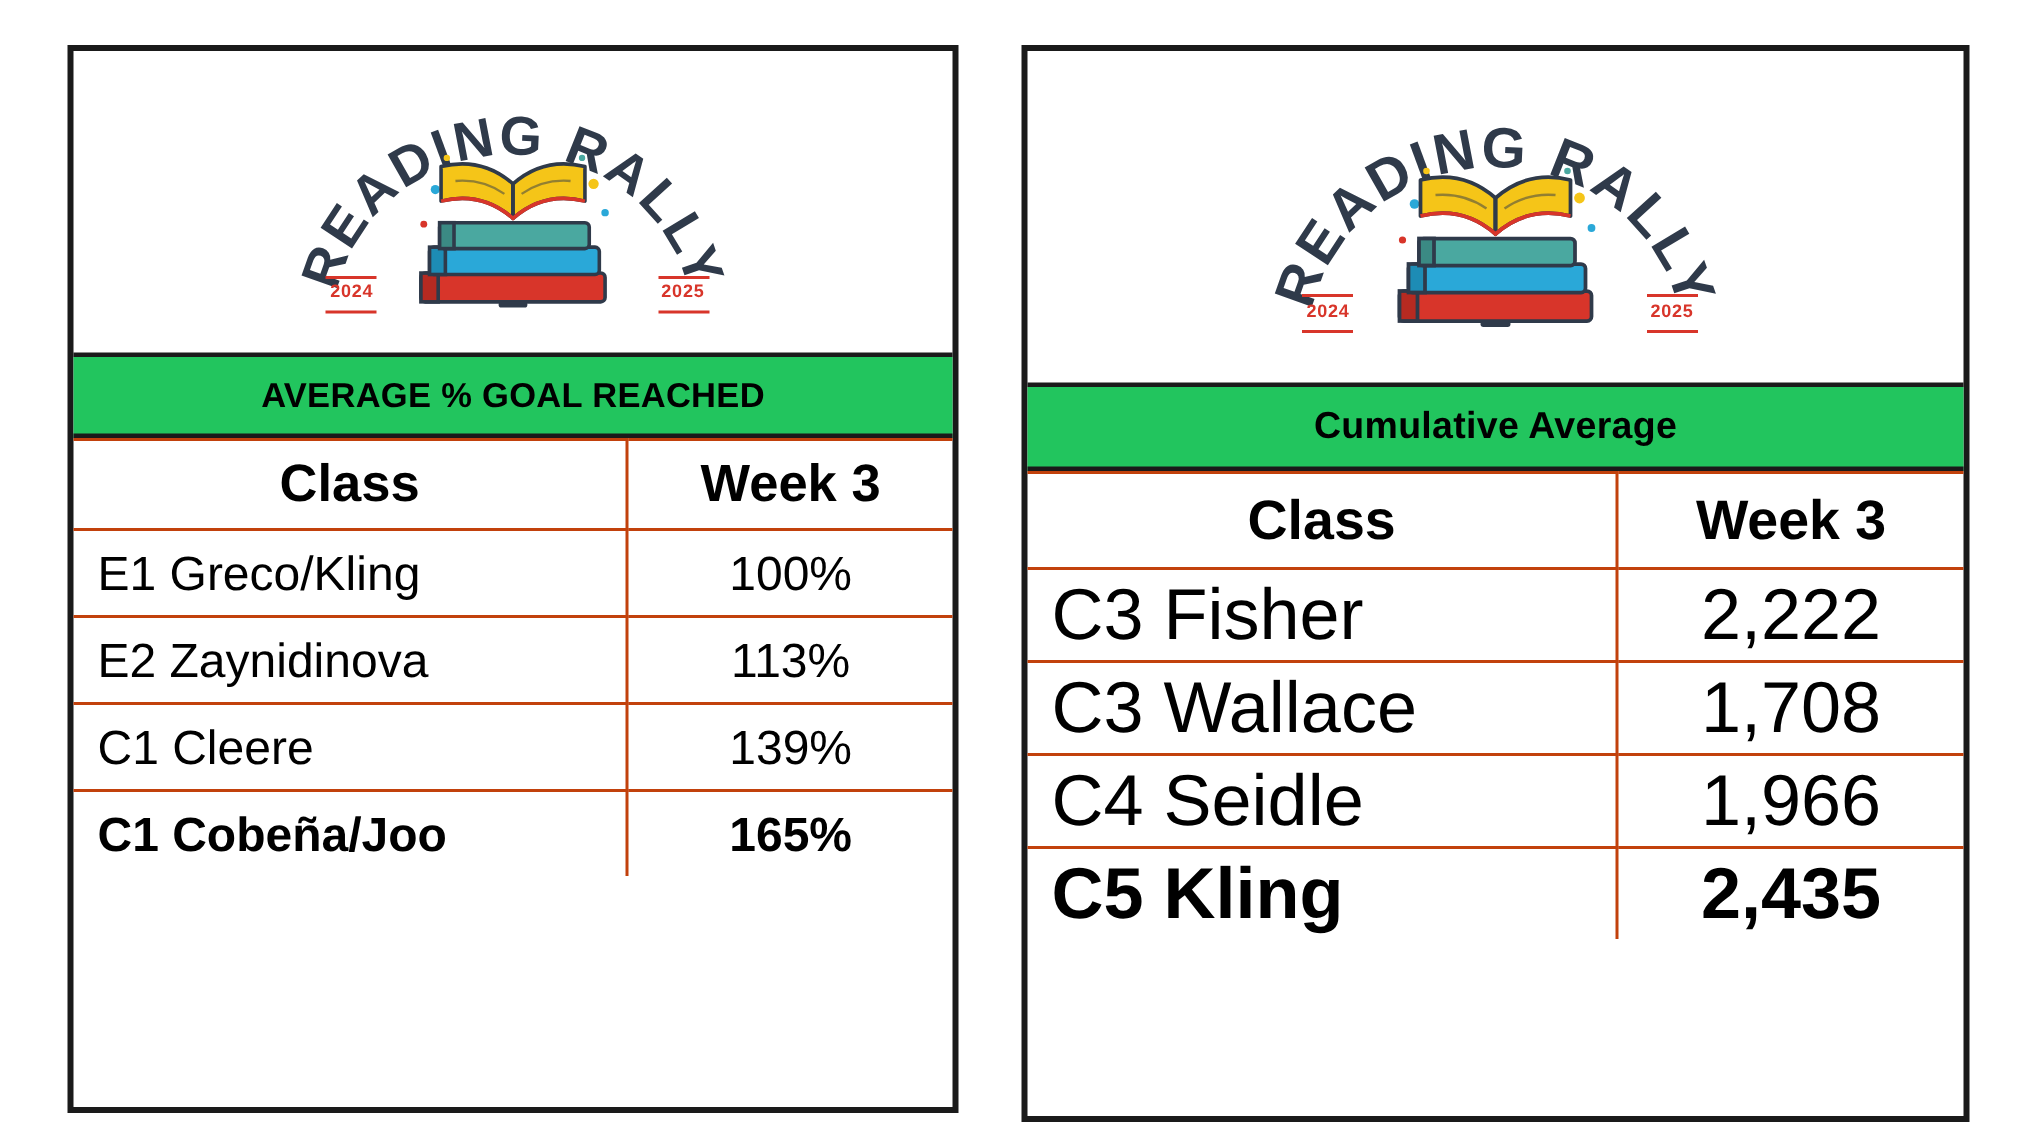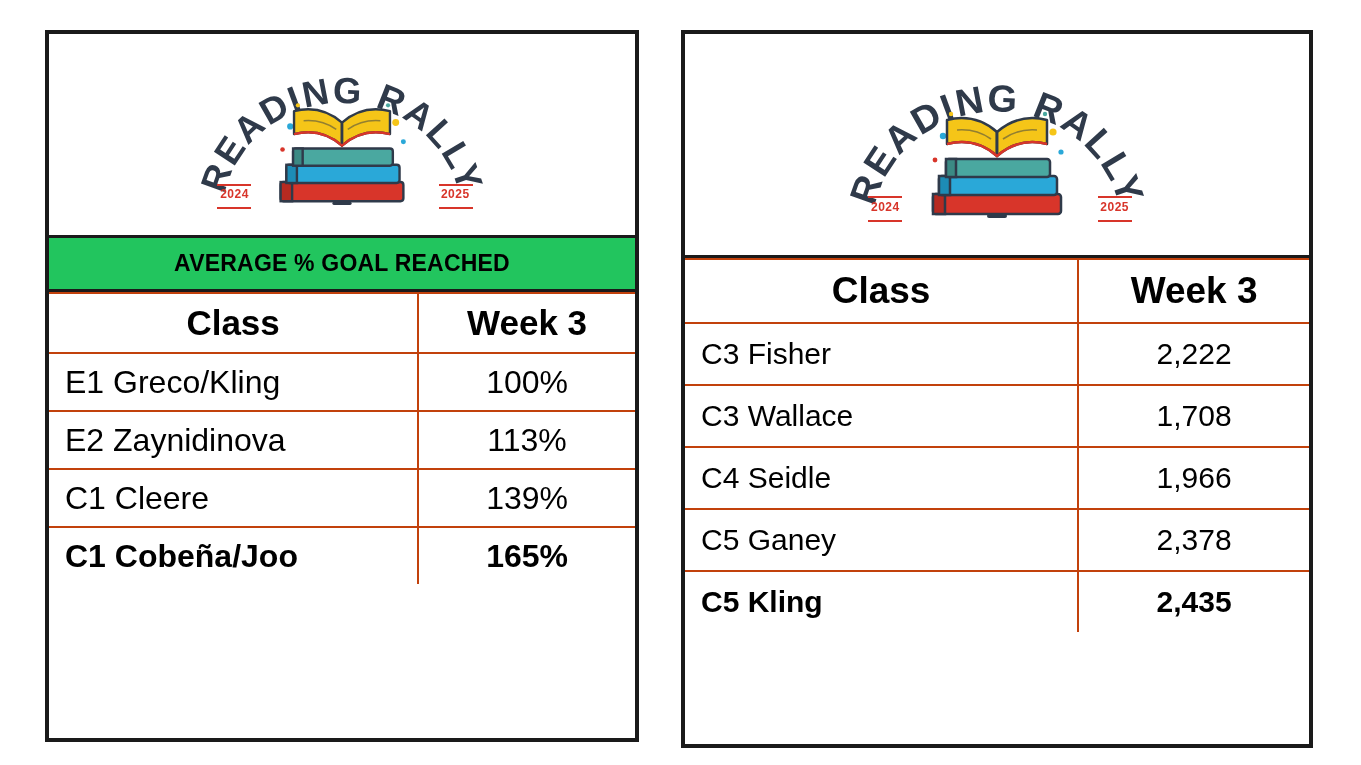--- a/index.html
+++ b/index.html
@@ -88,21 +88,21 @@
   .label { text-align: left; }
   tr.highlight td { font-weight: bold; }
 
   
   #table-left td { height: 56px; font-size: 32px; }
   #table-left .hdr td { font-size: 35px; height: 58px; }
   #table-left col.c1 { width: 63%; }
   #table-left col.c2 { width: 37%; }
 
   
-  #table-right td { height: 60px; font-size: 30px; }
+  #table-right td { height: 60px; font-size: 48px; }
   #table-right .hdr td { font-size: 37px; height: 62px; }
   #table-right col.c1 { width: 63%; }
   #table-right col.c2 { width: 37%; }
 
   
   .logo {
     position: relative;
     width: 290px;
     height: 188px;
   }
@@ -254,20 +254,21 @@
       </svg>
       <span class="year-rule l-top"></span>
       <span class="year left">2024</span>
       <span class="year-rule l-bot"></span>
       <span class="year-rule r-top"></span>
       <span class="year right">2025</span>
       <span class="year-rule r-bot"></span>
     </div>
   </div>
 
+  <div class="subtitle-cell">Cumulative Average</div>
 
   <table class="grid" id="table-right">
     <colgroup>
         <col class="c1">
         <col class="c2">
       </colgroup>
     <tbody>
       <tr class="hdr">
         <td>Class</td>
         <td>Week 3</td>
@@ -277,23 +278,19 @@
         <td class="value">2,222</td>
       </tr>
       <tr>
         <td class="label">C3 Wallace</td>
         <td class="value">1,708</td>
       </tr>
       <tr>
         <td class="label">C4 Seidle</td>
         <td class="value">1,966</td>
       </tr>
-      <tr>
-        <td class="label">C5 Ganey</td>
-        <td class="value">2,378</td>
-      </tr>
       <tr class="highlight">
         <td class="label">C5 Kling</td>
         <td class="value">2,435</td>
       </tr>
     </tbody>
   </table>
 </div>
 
 </body></html>

